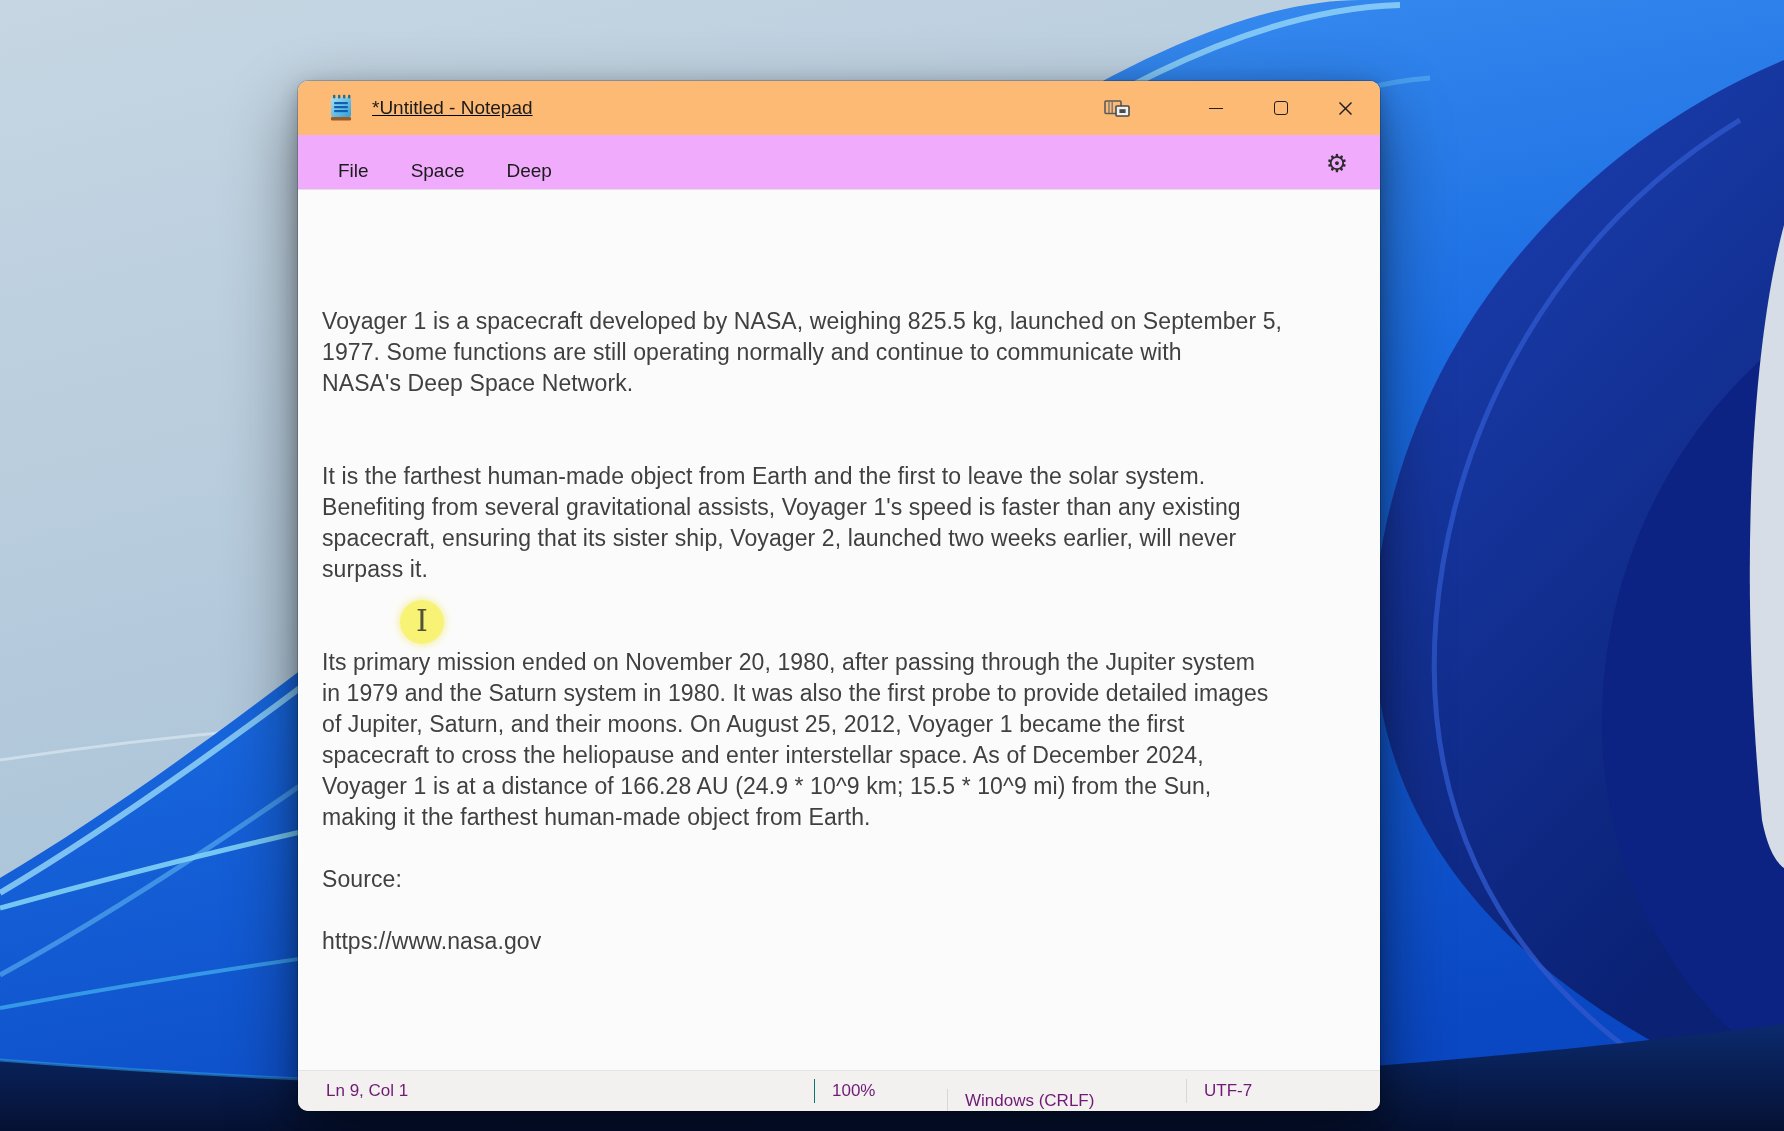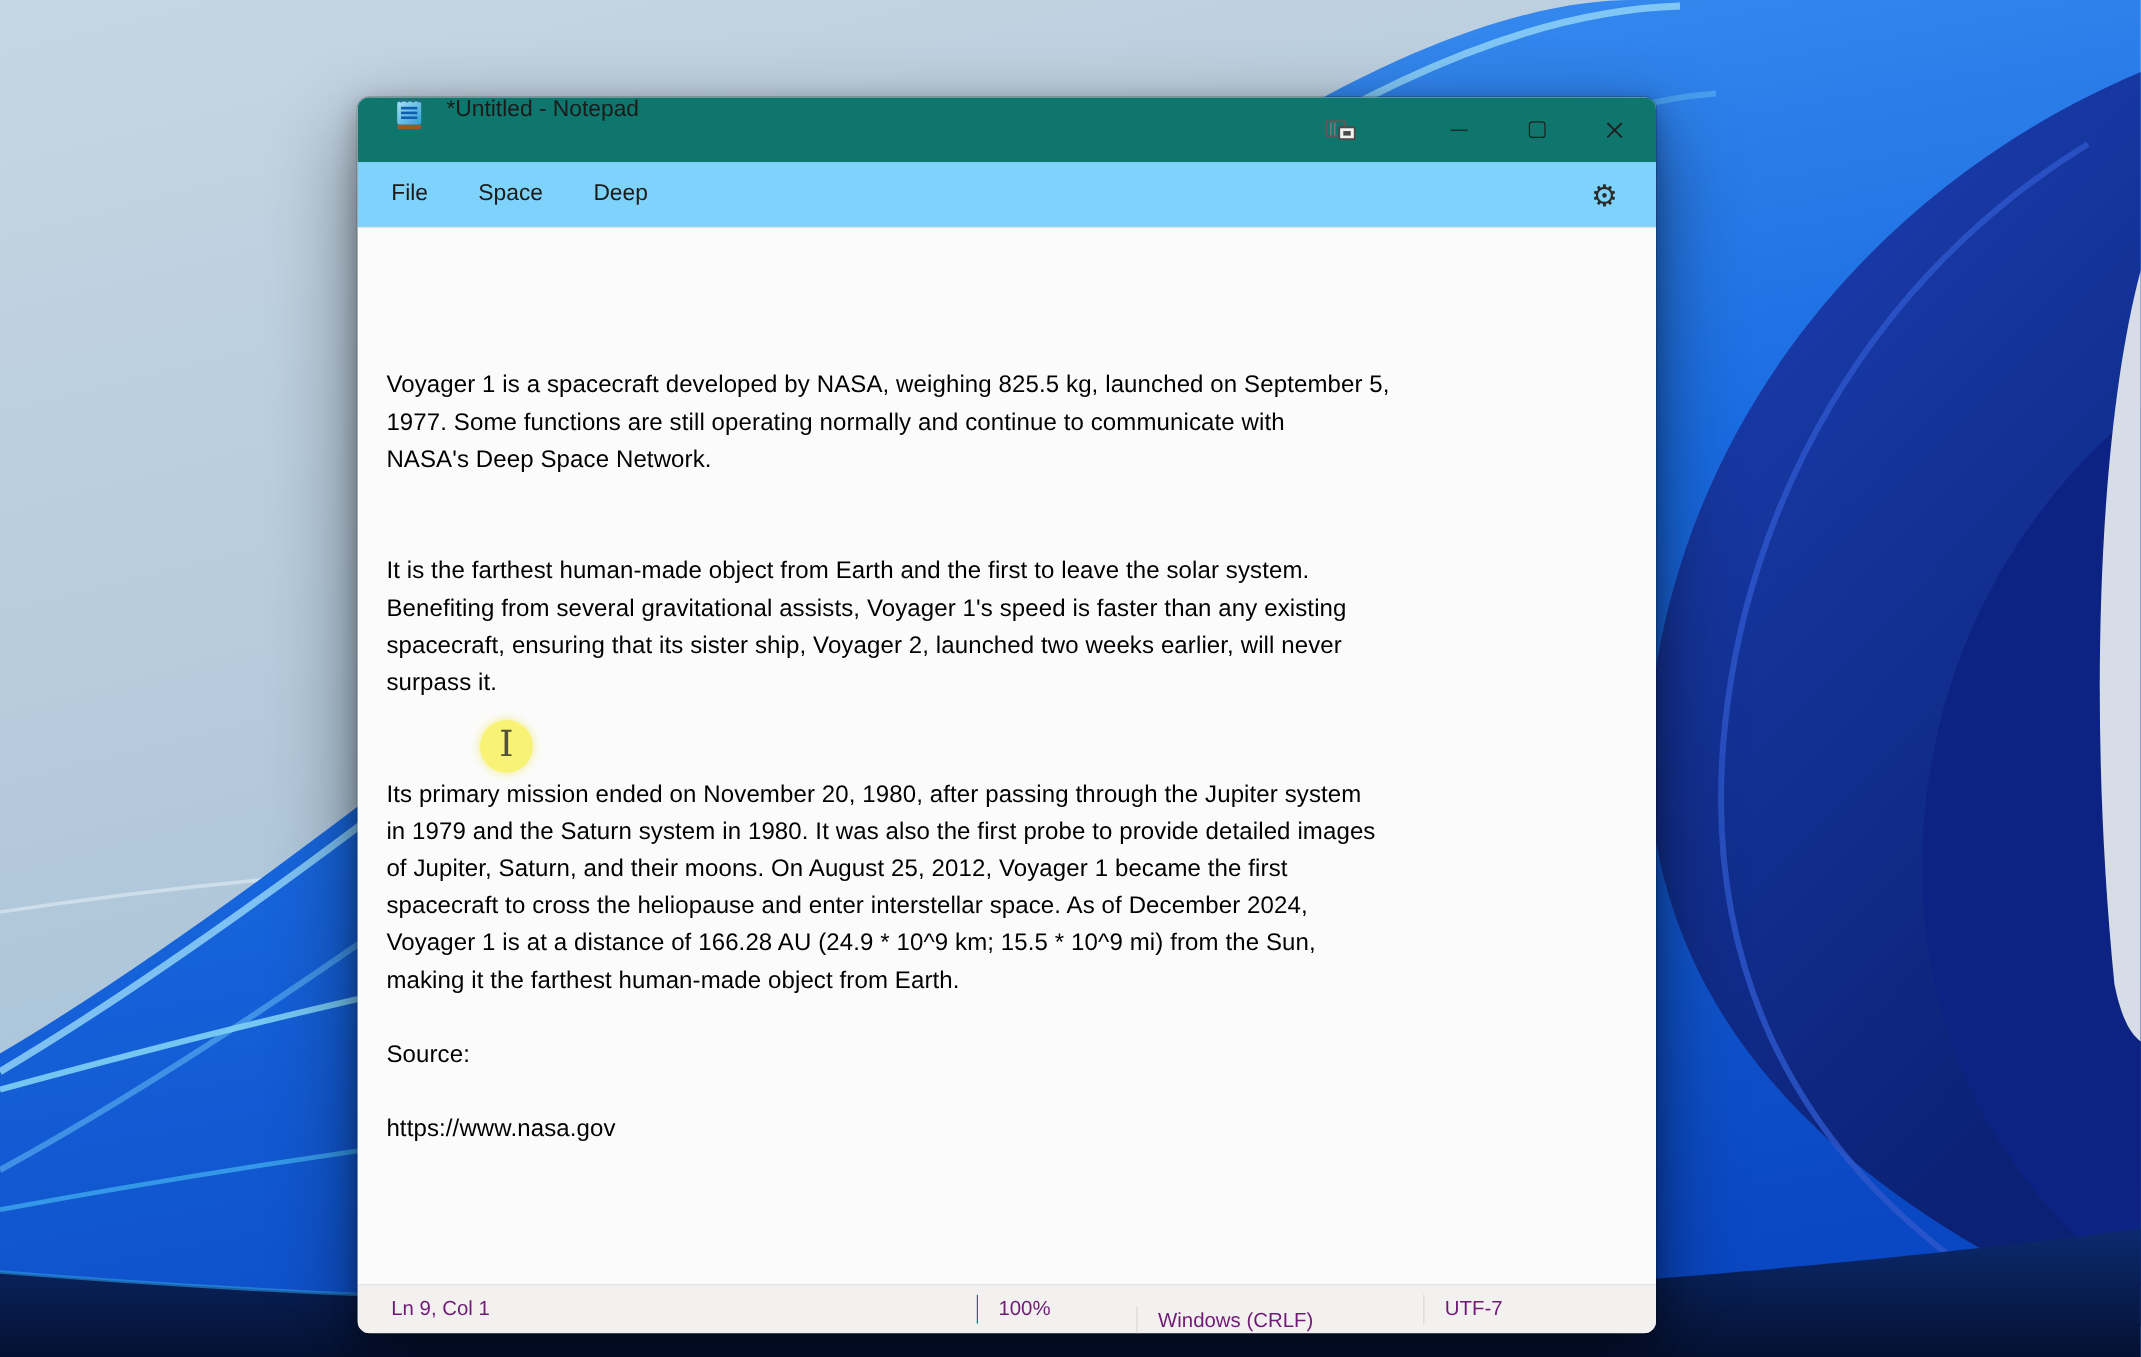--- a/index.html
+++ b/index.html
@@ -13,53 +13,53 @@
 
   
   .window{
     position:absolute;left:298px;top:81px;width:1082px;height:1030px;
     background:#fbfbfb;border-radius:10px;z-index:5;
     box-shadow:0 28px 70px rgba(0,0,0,.48),0 6px 20px rgba(0,0,0,.28);
     outline:1px solid rgba(0,0,0,.18);
     display:flex;flex-direction:column;overflow:hidden;
   }
   .titlebar{
-    height:54px;background:#0f766e;display:flex;
-    position:relative;flex:0 0 auto;
+    height:54px;background:#fdba74;display:flex;align-items:center;
+    position:relative;flex:0 0 auto;text-decoration:underline;
   }
   .app-icon{margin-left:30px;width:26px;height:28px;flex:0 0 auto;}
   .title-text{margin-left:18px;font-size:19px;color:#1b1b1b;}
   .pip-icon{position:absolute;left:806px;top:19px;width:26px;height:17px;}
   .caption-buttons{position:absolute;right:2px;top:0;height:54px;display:flex;}
   .caption-btn{width:65px;height:54px;display:flex;align-items:center;justify-content:center;background:transparent;border:none;padding:0;cursor:default;}
   .min-glyph{width:14px;height:0;border-top:1.6px solid #1f1f1f;display:block;}
   .max-glyph{width:12px;height:12px;border:1.6px solid #1f1f1f;border-radius:3px;display:block;}
 
   .menubar{
-    height:54px;background:#7dd3fc;border-bottom:1px solid #e3e1df;
-    display:flex;align-items:center;position:relative;flex:0 0 auto;
-    padding-left:12px;
+    height:54px;background:#f0abfc;border-bottom:1px solid #e3e1df;
+    display:flex;align-items:flex-end;position:relative;flex:0 0 auto;
+    padding-left:24px;
   }
   .menu-item{
     font-size:19px;color:#1b1b1b;padding:7px 16px;margin-right:10px;
     border-radius:6px;background:transparent;border:none;
   }
   .gear-btn{
     position:absolute;right:28px;top:13px;width:30px;height:30px;
     display:flex;align-items:center;justify-content:center;
     background:transparent;border:none;
     font-family:"DejaVu Sans",sans-serif;font-size:25px;color:#2b2b2b;line-height:1;
   }
 
   .editor{
     flex:1 1 auto;background:#fbfbfb;position:relative;overflow:hidden;
   }
   .editor-text{
     position:absolute;left:24px;top:0;right:6px;padding-top:116px;
-    font-size:20px;line-height:31px;color:#000000;
+    font-size:23px;line-height:31px;color:#404040;
     white-space:pre;letter-spacing:0.1px;
   }
 
   .statusbar{
     flex:0 0 auto;height:40px;background:#f2f1f0;border-top:1px solid #e6e4e2;
     display:flex;align-items:center;font-size:17px;color:#701a75;
   }
   .status-seg{height:24px;display:flex;align-items:center;}
   .seg-pos{width:516px;padding-left:28px;box-sizing:border-box;}
   .seg-zoom{width:133px;border-left:1px solid #0f766e;padding-left:17px;box-sizing:border-box;}

